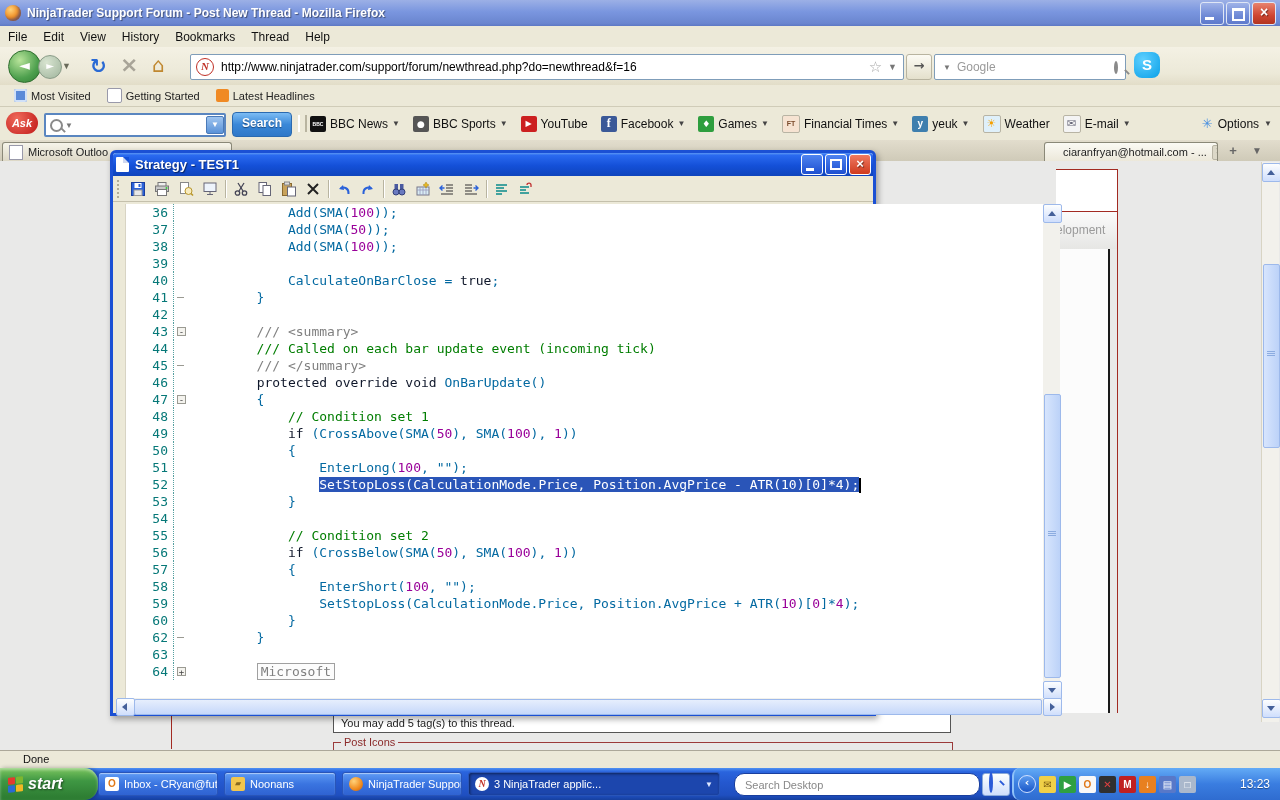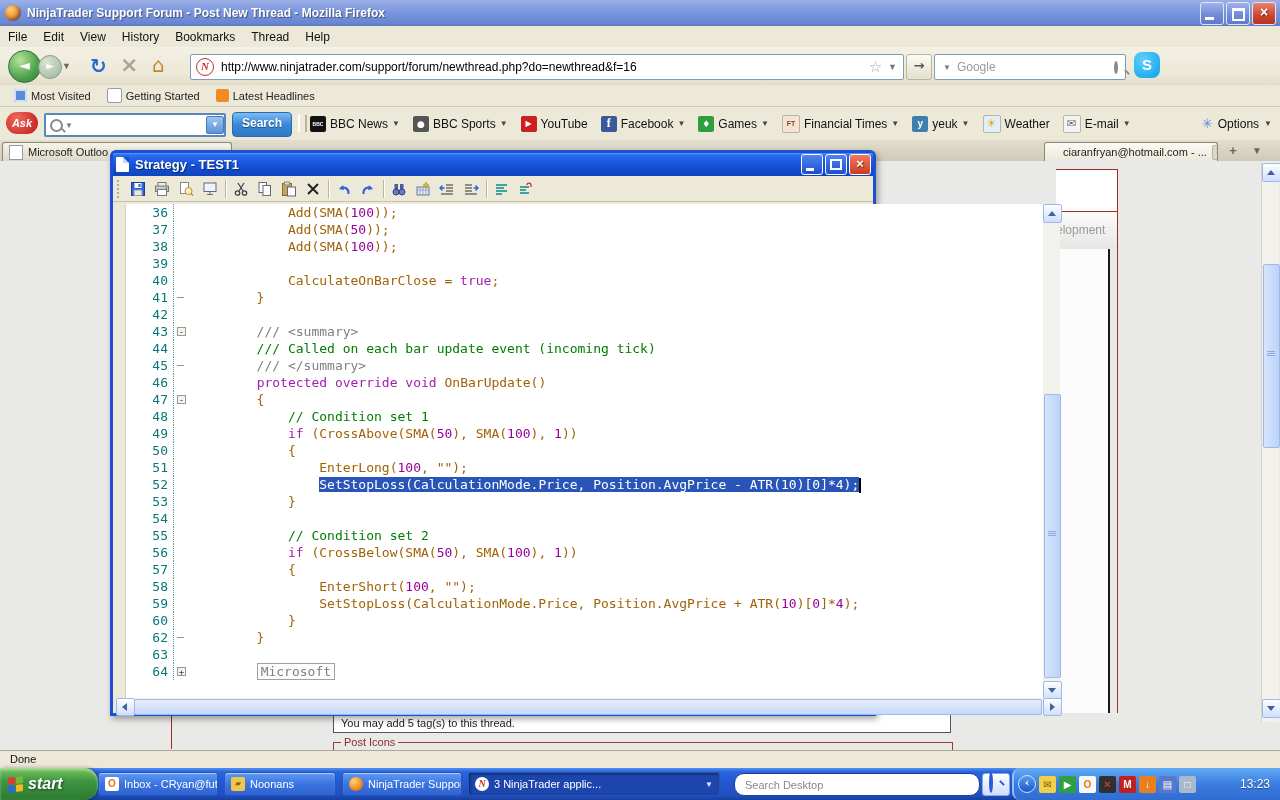--- a/index.html
+++ b/index.html
@@ -123,21 +123,21 @@
   .sbbtn{position:absolute;left:0;width:17px;height:17px;border:1px solid #9db9eb;border-radius:2px;
     background:linear-gradient(180deg,#fdfefe,#cfdefc);}
   .tri{position:absolute;left:4px;width:0;height:0;border-left:4px solid transparent;border-right:4px solid transparent;}
   .tri.up{top:6px;border-bottom:5px solid #44609a;}
   .tri.dn{top:6px;border-top:5px solid #44609a;}
   .sbthumb{position:absolute;left:1px;width:15px;border:1px solid #9db9eb;border-radius:2px;
     background:linear-gradient(90deg,#d7e5fd,#bcd2f8);}
   .grip{position:absolute;left:3px;width:8px;height:1px;background:#8cace0;box-shadow:0 2px 0 #8cace0,0 4px 0 #8cace0;}
 
   .ff-statusbar{left:0;top:750px;width:1280px;height:18px;background:#ece9d8;border-top:1px solid #aca899;
-    font-size:11px;color:#111;line-height:17px;padding-left:10px;box-sizing:border-box;}
+    font-size:11px;color:#111;line-height:17px;padding-left:23px;box-sizing:border-box;}
 
   
   .edwin{left:110px;top:150px;width:766px;height:566px;z-index:20;
     border:3px solid #1b50d4;border-radius:6px 6px 0 0;box-sizing:border-box;background:#ece9d8;
     box-shadow:2px 3px 6px rgba(0,0,0,.35);}
   .edtitle{height:23px;background:linear-gradient(180deg,#5a96f4 0%,#2a6af0 10%,#1450d8 55%,#0f44bc 100%);
     display:flex;align-items:center;color:#fff;font-weight:bold;font-size:13px;
     text-shadow:1px 1px 1px rgba(0,0,0,.5);border-radius:3px 3px 0 0;}
   .docicon{width:13px;height:15px;background:#fff;margin:0 6px 0 3px;position:relative;border-radius:1px;}
   .docicon::after{content:"";position:absolute;right:0;top:0;border:3px solid #1450d8;border-left-color:#cfd8f0;border-bottom-color:#cfd8f0;}
@@ -157,21 +157,21 @@
   .codewrap{position:absolute;left:3px;top:51px;width:927px;height:494px;background:#fff;overflow:hidden;
     font:13px/17px "DejaVu Sans Mono",monospace;}
   .gstrip{position:absolute;left:0;top:0;width:9px;height:100%;background:#ece9d8;border-right:1px solid #d8d4c4;}
   .row{display:flex;height:17px;white-space:pre;padding-left:10px;}
   .ln{width:42px;text-align:right;padding-right:5px;color:#067878;border-right:1px dotted #55a0a0;flex:none;}
   .mcol{width:16px;flex:none;position:relative;}
   .fold{position:absolute;left:3px;top:4px;width:9px;height:9px;border:1px solid #9a9a92;background:#f4f3ee;
     color:#444;font:9px/8px "DejaVu Sans Mono",monospace;text-align:center;box-sizing:border-box;}
   .tick{position:absolute;left:3px;top:8px;width:7px;height:1px;background:#9a9a92;}
   .cd{padding-left:4px;}
-  .p{color:#a16207;} .k{color:#a21caf;} .n{color:#990099;text-align:right;} .c{color:#007d00;} .g{color:#808080;}
+  .p{color:#0369a1;} .k{color:#0f172a;} .n{color:#990099;text-align:right;} .c{color:#007d00;} .g{color:#808080;}
   .sel{background:#2a55b8;color:#fff;}
   .caret{display:inline-block;width:2px;height:15px;background:#000;vertical-align:middle;}
   .cbox{color:#808080;border:1px solid #a0a0a0;padding:0 3px;background:#fcfcfc;}
 
   .vscroll{position:absolute;left:930px;top:51px;width:17px;height:494px;background:#f2f1ec;}
   .hscroll{position:absolute;left:3px;top:545px;width:944px;height:16px;background:#f2f1ec;}
   .sbbtn.h{height:16px;}
   .tri.lf{top:4px;left:5px;border-top:4px solid transparent;border-bottom:4px solid transparent;border-right:5px solid #44609a;border-left:0;}
   .tri.rt{top:4px;left:6px;border-top:4px solid transparent;border-bottom:4px solid transparent;border-left:5px solid #44609a;border-right:0;}
   .hthumb{position:absolute;top:1px;height:14px;border:1px solid #9db9eb;border-radius:2px;

